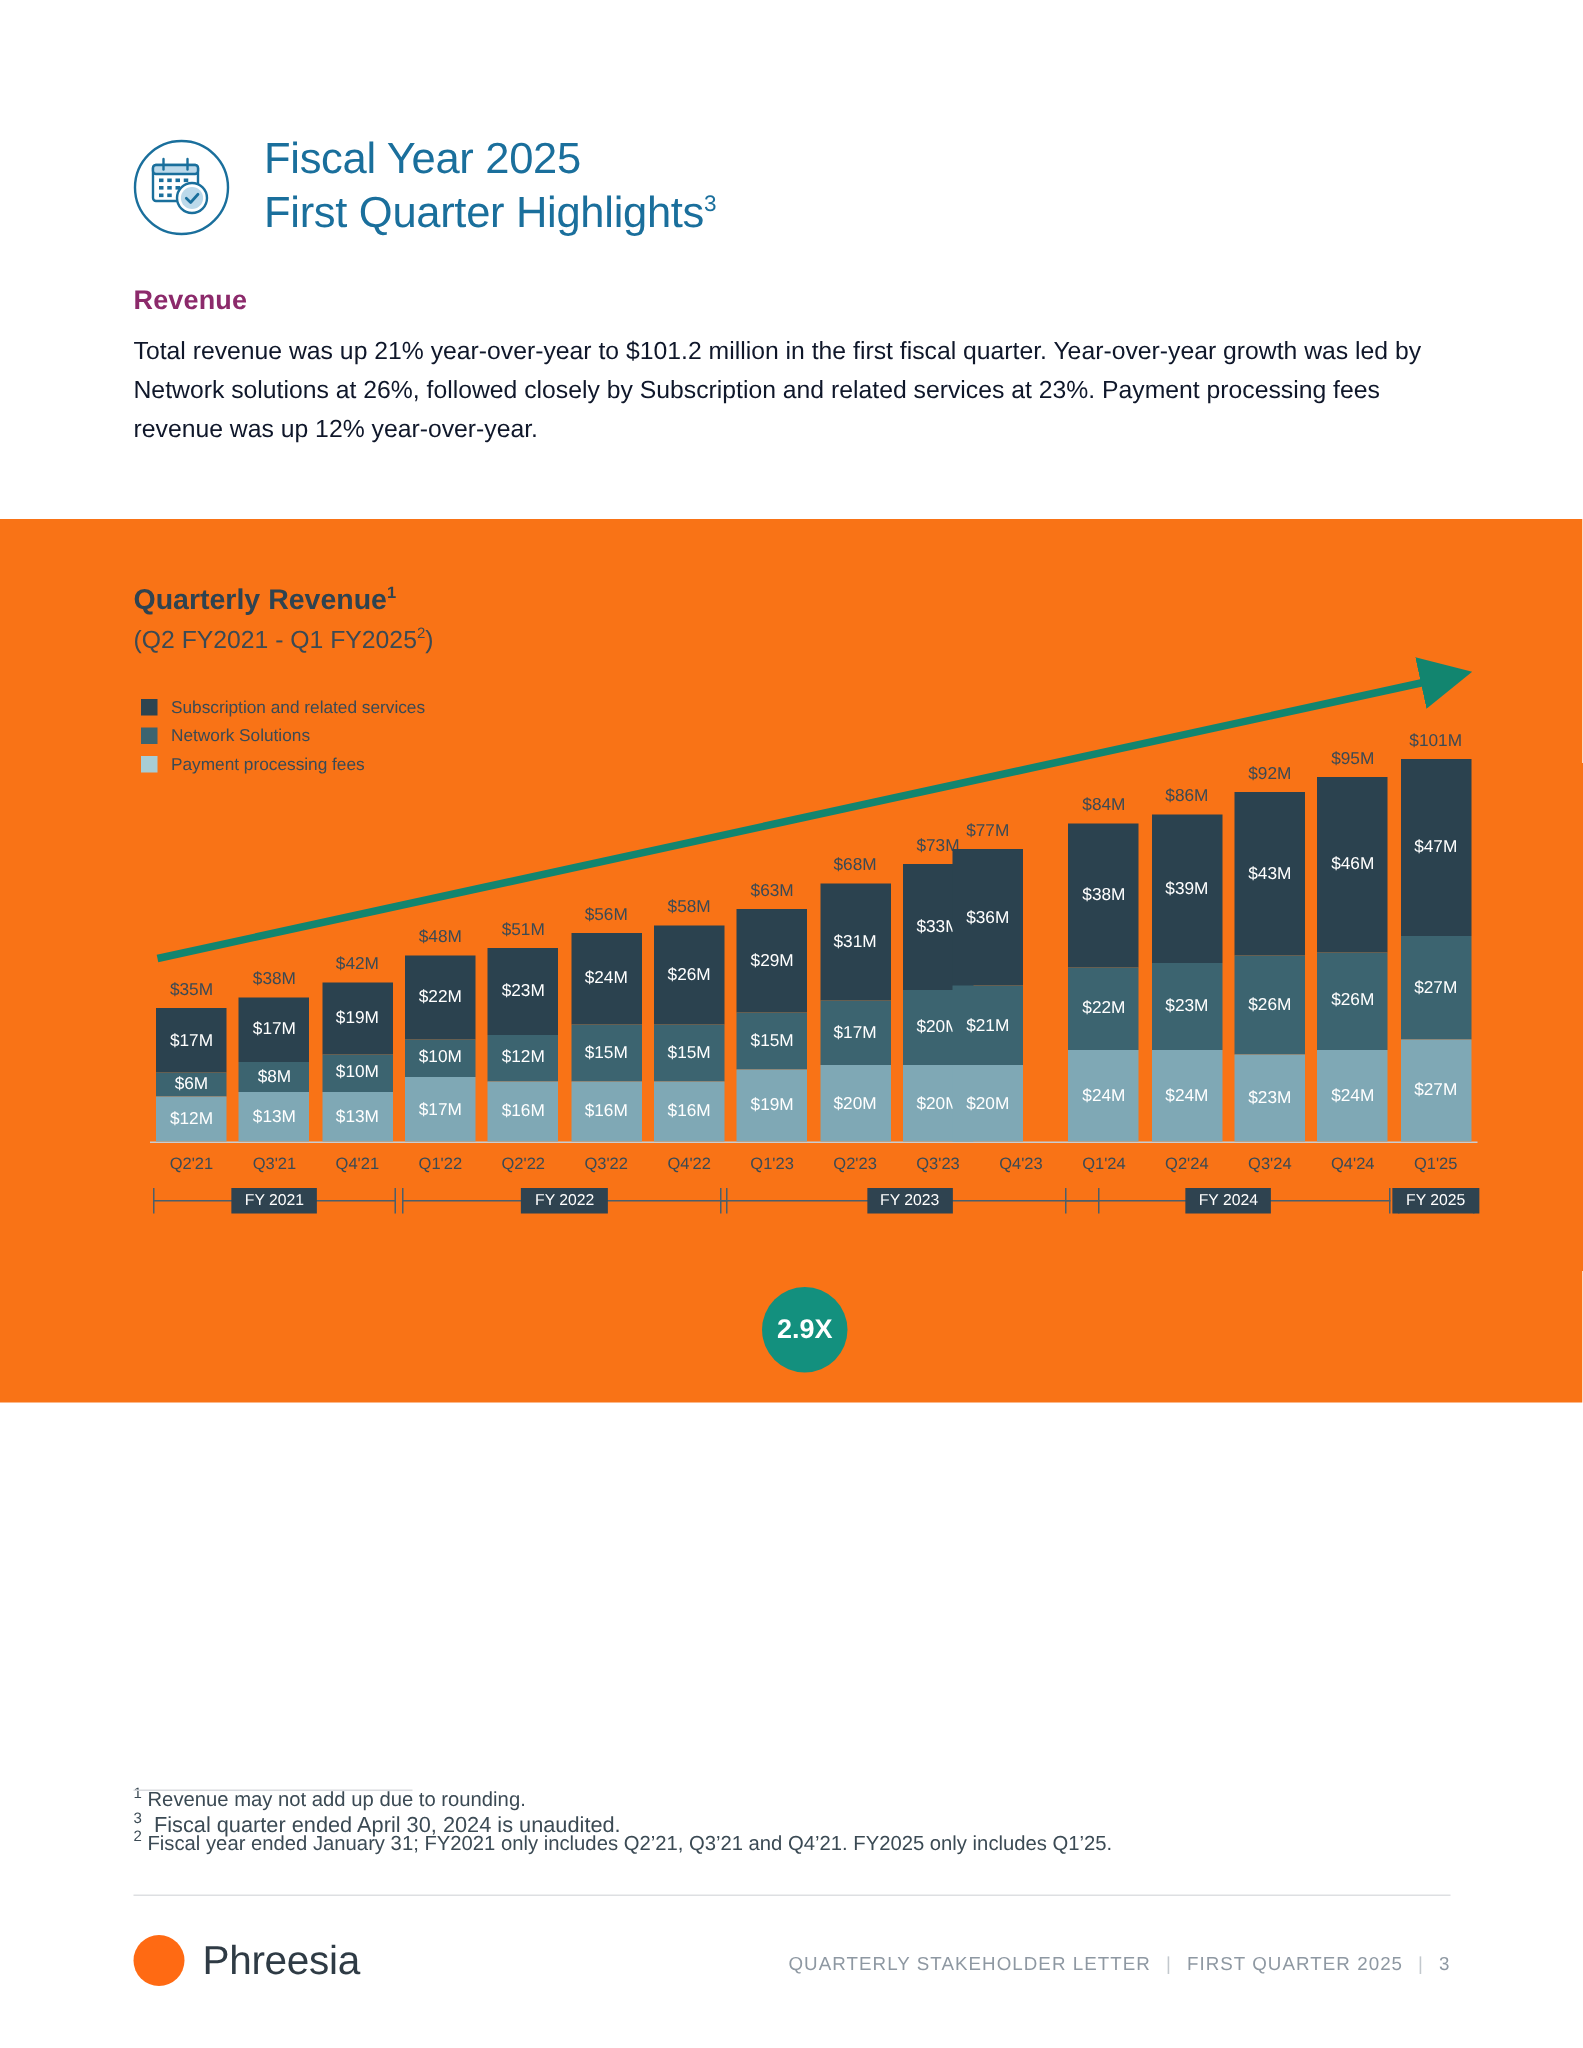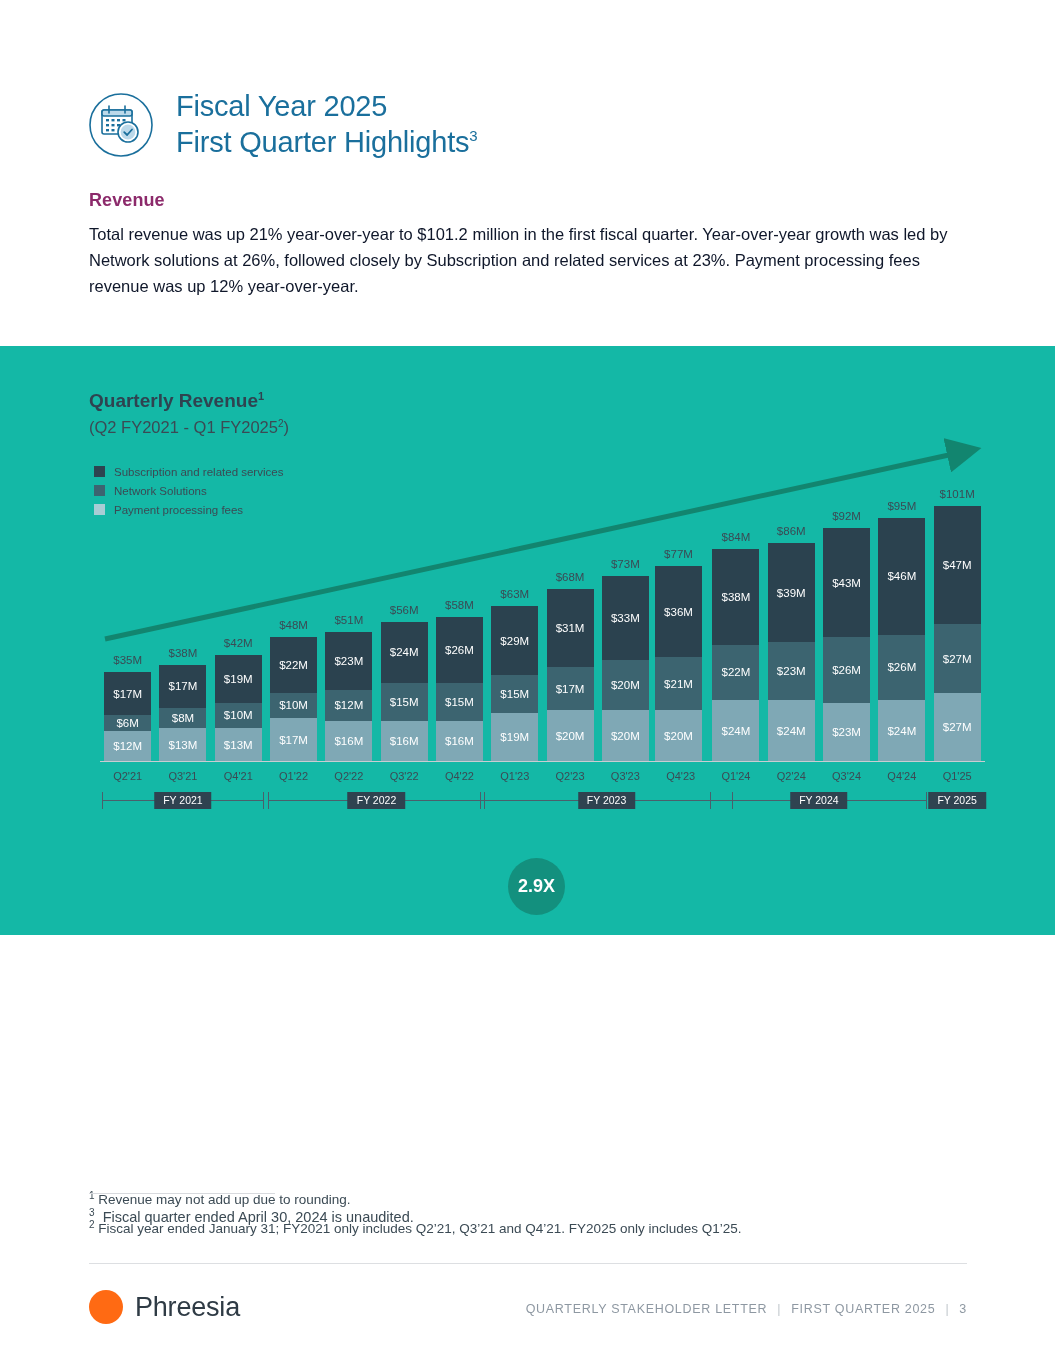--- a/index.html
+++ b/index.html
@@ -27,21 +27,21 @@
     font-size: 18px; font-weight: bold; color: #8c2a6b; letter-spacing: 0.1px;
   }
   .revenue-p {
     position: absolute; left: 89px; top: 221px; width: 884px;
     font-size: 16.5px; line-height: 26px; color: #0f172a;
   }
 
   
   .panel {
     position: absolute; left: 0; top: 346px; width: 1055px; height: 589px;
-    background: #14b8a6;
+    background: #f97316;
   }
   .chart-title {
     position: absolute; left: 89px; top: 44px;
     font-size: 19px; font-weight: bold; color: #2f4350;
   }
   .chart-title sup { font-size: 11px; vertical-align: super; line-height: 0; }
   .chart-sub {
     position: absolute; left: 89px; top: 72px;
     font-size: 16.5px; color: #3b4a54;
   }
@@ -307,21 +307,21 @@
             <span class="seg-label">$33M</span>
           </div>
           <div class="seg" style="background: rgb(60, 100, 112); height: 50.6px;">
             <span class="seg-label">$20M</span>
           </div>
           <div class="seg" style="background: rgb(127, 168, 181); height: 50.6px;">
             <span class="seg-label">$20M</span>
           </div>
         </div>
         <div class="xtick" style="left: 595.85px;">Q3'23</div>
-        <div class="bar" style="left: 655px;">
+        <div class="bar" style="left: 635px;">
           <div class="bar-total">$77M</div>
           <div class="seg" style="background: rgb(43, 66, 79); height: 91.08px;">
             <span class="seg-label">$36M</span>
           </div>
           <div class="seg" style="background: rgb(60, 100, 112); height: 53.13px;">
             <span class="seg-label">$21M</span>
           </div>
           <div class="seg" style="background: rgb(127, 168, 181); height: 50.6px;">
             <span class="seg-label">$20M</span>
           </div>

